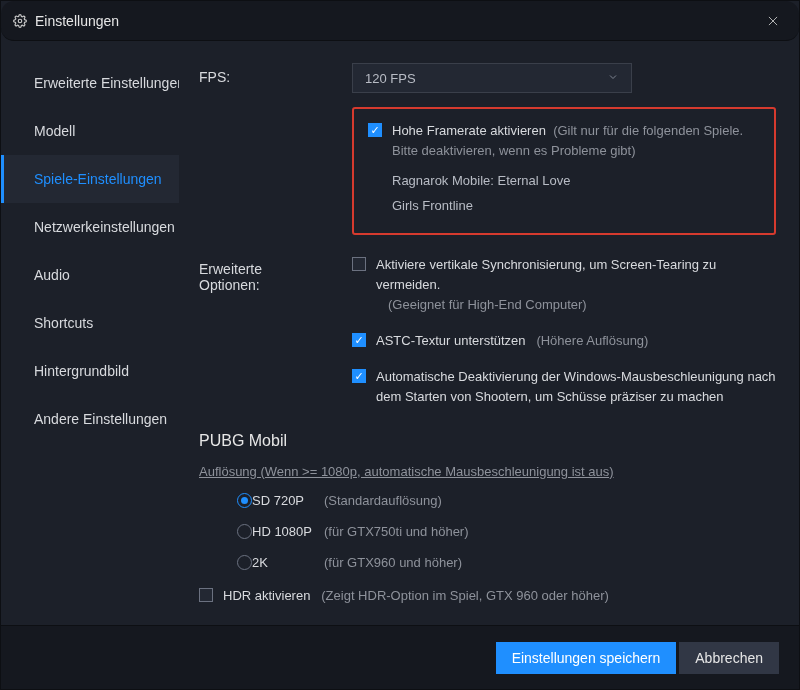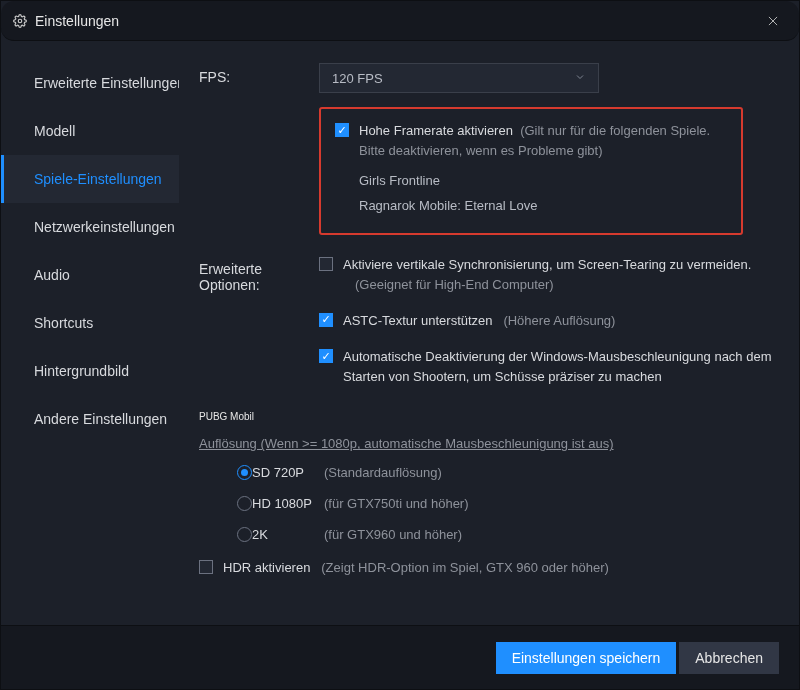--- a/index.html
+++ b/index.html
@@ -74,20 +74,21 @@
   }
   .row-label {
     width: 120px;
     flex-shrink: 0;
     color: #d8dade;
     font-size: 14px;
     padding-top: 6px;
   }
   .row-content {
     flex: 1;
+    margin-left: 33px;
   }
   .select {
     width: 280px;
     height: 30px;
     background: #232833;
     border: 1px solid #3a3f4a;
     display: flex;
     align-items: center;
     padding: 0 12px;
     color: #b8bcc5;
@@ -142,21 +143,21 @@
   }
   .sublist div {
     color: #b8bcc5;
     line-height: 1.9;
     font-size: 13px;
   }
   .opt-block .chk-line { margin-bottom: 16px; }
   .opt-block .chk-line:last-child { margin-bottom: 0; }
   .section-heading {
     color: #e6e6e6;
-    font-size: 10px;
+    font-size: 16px;
     margin-top: 24px;
     margin-bottom: 14px;
   }
   .sub-note {
     color: #8e929b;
     font-size: 13px;
     margin-bottom: 14px;
     text-decoration: underline;
   }
   .radio-line {
@@ -261,22 +262,22 @@
 
           <div class="hfbox">
             <div class="chk-line">
               <div class="chk checked">✓</div>
               <div class="chk-text">
                 <span>Hohe Framerate aktivieren</span>&nbsp;
                 <span class="chk-hint">(Gilt nur für die folgenden Spiele. Bitte deaktivieren, wenn es Probleme gibt)</span>
               </div>
             </div>
             <div class="sublist" id="hf-games">
+                <div>Ragnarok Mobile: Eternal Love</div>
                 <div>Girls Frontline</div>
-                <div>Ragnarok Mobile: Eternal Love</div>
               </div>
           </div>
         </div>
       </div>
 
       <div class="row">
         <div class="row-label">Erweiterte Optionen:</div>
         <div class="row-content opt-block">
 
           <div class="chk-line">

